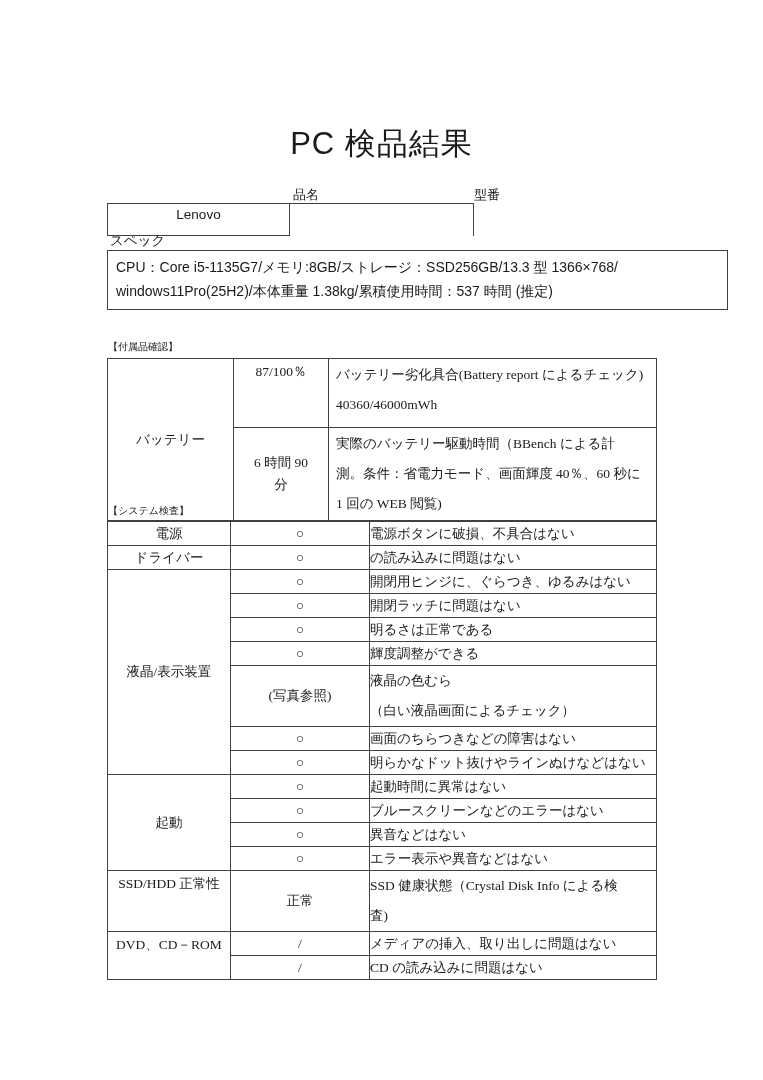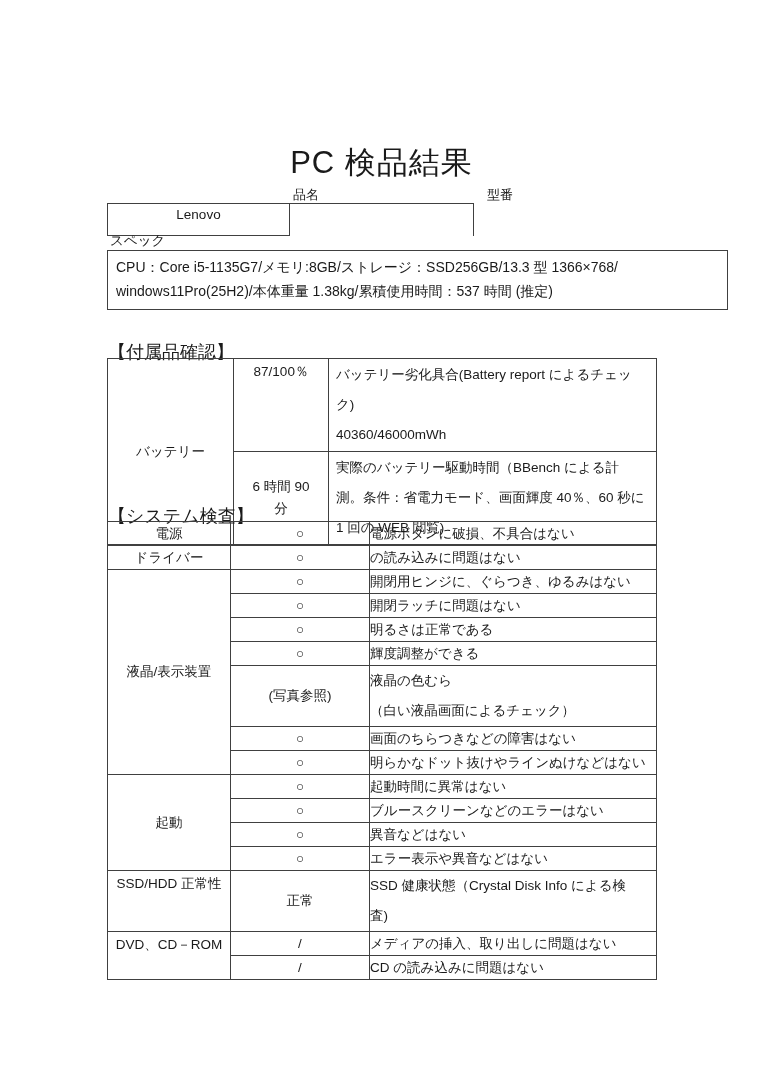--- a/index.html
+++ b/index.html
@@ -6,29 +6,29 @@
   .page {
     position:relative;
     width:763px; height:1080px;
     margin:0 auto;
     background:#ffffff;
     font-family:"Liberation Sans","DejaVu Sans",sans-serif;
     color:#1a1a1a;
     overflow:hidden;
   }
   .title {
-    position:absolute; top:142px; left:0; right:0;
+    position:absolute; top:123px; left:0; right:0;
     text-align:center;
     font-size:31px; font-weight:500; letter-spacing:1px;
     margin:0;
   }
   .toplabel { position:absolute; font-size:13px; top:186px; }
   .lab-maker { left:110px;margin-top:31px; }
   .lab-name  { left:293px; }
-  .lab-model { left:487px;text-align:right; }
+  .lab-model { left:474px;text-align:right; }
 
   
   .htable { position:absolute; top:203px; left:107px; display:flex; }
   .htable .c {
     box-sizing:border-box;
     border:1px solid #404040;
     height:33px; line-height:22px;
     font-size:13.5px;
     background:#fff;
   }
@@ -39,34 +39,35 @@
   .spec-label { position:absolute; top:232px; left:110px; font-size:13.5px; }
   .spec-box {
     position:absolute; top:250px; left:107px;
     box-sizing:border-box; width:621px;
     border:1px solid #404040;
     padding:4px 8px 6px 8px;
     font-size:14px; line-height:24px;
     white-space:pre-wrap;
   }
 
-  .sec-label { position:absolute; left:108px; font-size:18px; }
+  .sec-label { position:absolute; left:108px; font-size:10px; }
   .sec-acc { top:340px; }
   .sec-sys { top:504px; }
 
   table.doc {
     position:absolute; left:107px;
     border-collapse:collapse; table-layout:fixed;
     font-size:13.5px;
   }
   table.doc td {
     border:1px solid #404040;
     padding:0;
     vertical-align:middle;
     overflow:hidden;
+    font-family:Liberation Serif, serif;
   }
   td.lbl { text-align:center; }
   td.lbl.v-top { vertical-align:top; padding-top:4px;margin-top:32px; }
   td.st  { text-align:center; }
   td.dsc { padding:1px 7px; }
   .pre   { white-space:pre-wrap; line-height:30px; }
 
   
   .btable { top:358px; }
   .btable col.c-lbl { width:126px; }

